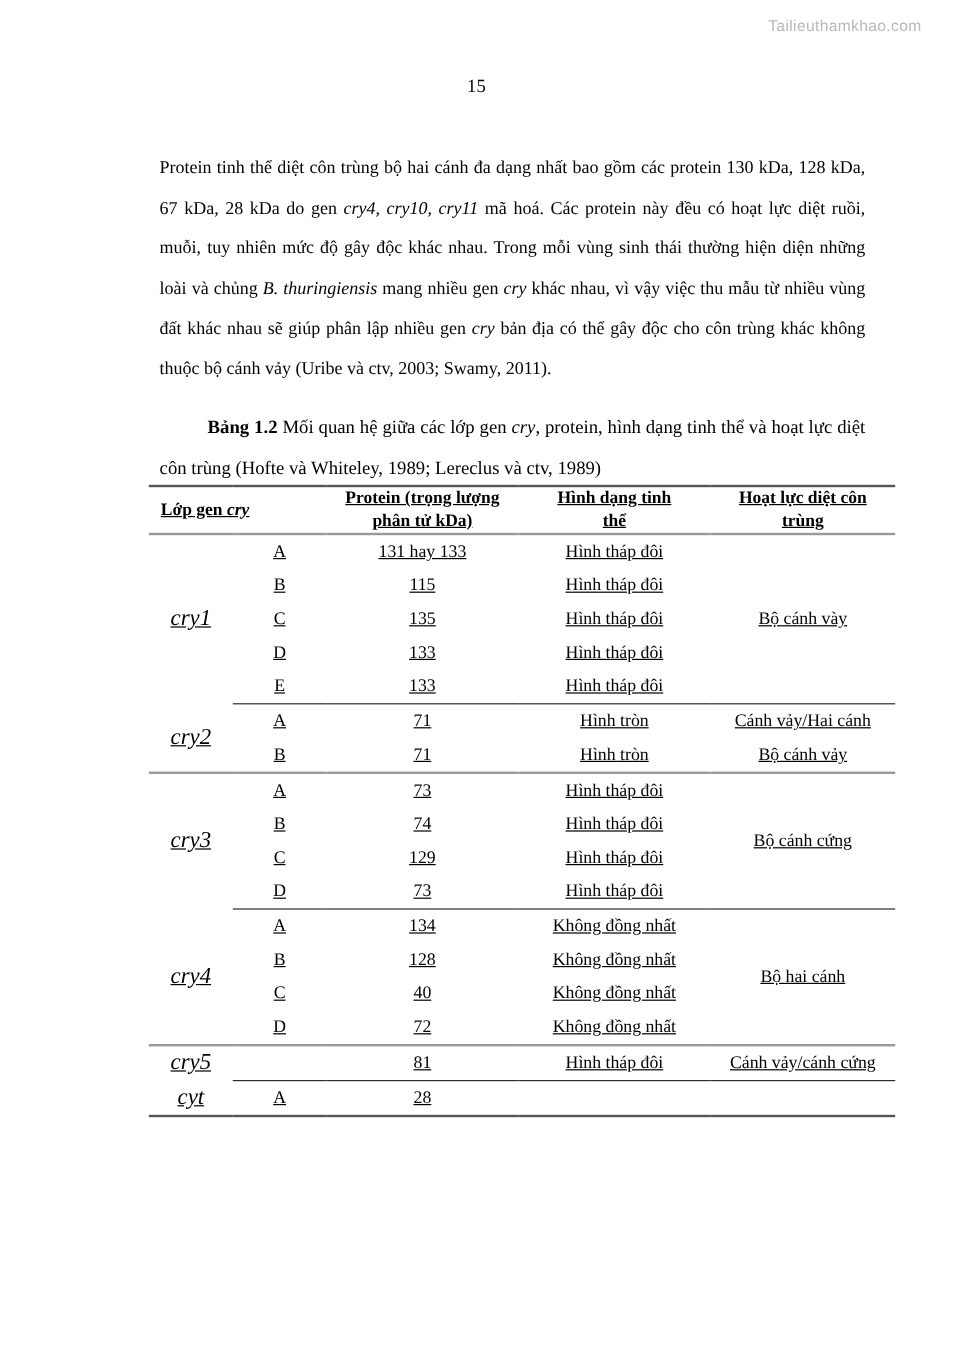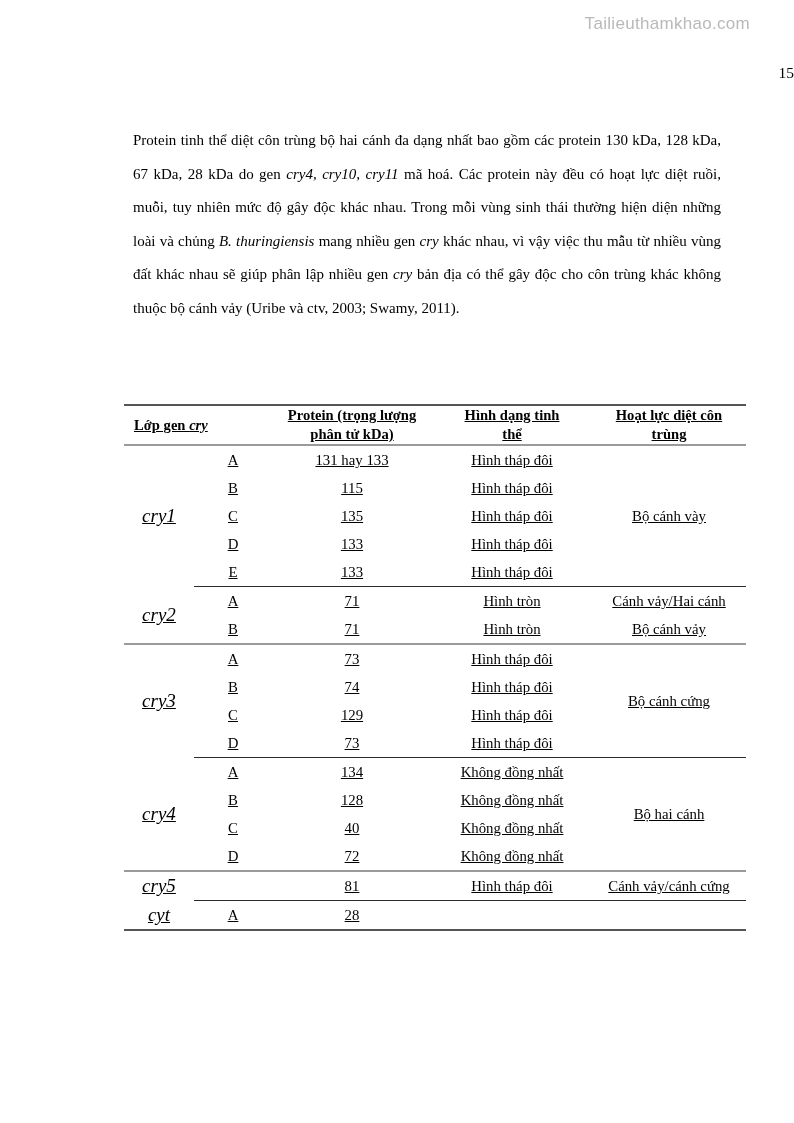--- a/index.html
+++ b/index.html
@@ -19,35 +19,35 @@
   .page {
     position: absolute;
     inset: 0;
     background: #ffffff;
   }
 
   
   .watermark {
     position: absolute;
     top: 14px;
-    right: 44px;
+    right: 26px;
     font-family: "Liberation Sans", "DejaVu Sans", sans-serif;
-    font-size: 17px;
+    font-size: 13px;
     letter-spacing: 0.3px;
     color: #b9b9b9;
     user-select: none;
   }
 
   
   .page-number {
     position: absolute;
     top: 64px;
     left: 0;
     right: 0;
-    text-align: right;
+    text-align: center;
     font-size: 15.5px;
   }
 
   
   .content {
     position: absolute;
     left: 133px;
     top: 124px;
     width: 588px;
   }
@@ -166,20 +166,21 @@
 <body>
 
 <div class="page">
 
   <div class="watermark">Tailieuthamkhao.com</div>
 
   <div class="page-number">15</div>
 
   <div class="content">
     <p class="para first" id="body-paragraph"><span>Protein tinh thể diệt côn trùng bộ hai cánh đa dạng nhất bao gồm các protein 130 kDa, 128 kDa, 67 kDa, 28 kDa do gen </span><i>cry4, cry10, cry11</i><span> mã hoá. Các protein này đều có hoạt lực diệt ruồi, muỗi, tuy nhiên mức độ gây độc khác nhau. Trong mỗi vùng sinh thái thường hiện diện những loài và chủng </span><i>B. thuringiensis</i><span> mang nhiều gen </span><i>cry</i><span> khác nhau, vì vậy việc thu mẫu từ nhiều vùng đất khác nhau sẽ giúp phân lập nhiều gen </span><i>cry</i><span> bản địa có thể gây độc cho côn trùng khác không thuộc bộ cánh vảy (Uribe và ctv, 2003; Swamy, 2011).</span></p>
+    <p class="caption" id="table-caption"><b>Bảng 1.2</b><span> Mối quan hệ giữa các lớp gen </span><i>cry</i><span>, protein, hình dạng tinh thể và hoạt lực diệt côn trùng (Hofte và Whiteley, 1989; Lereclus và ctv, 1989)</span></p>
   </div>
 
   <div class="table-wrap">
     <table class="gene-table">
       <colgroup>
         <col class="c-class">
           <col class="c-letter">
           <col class="c-prot">
           <col class="c-shape">
           <col class="c-act">

